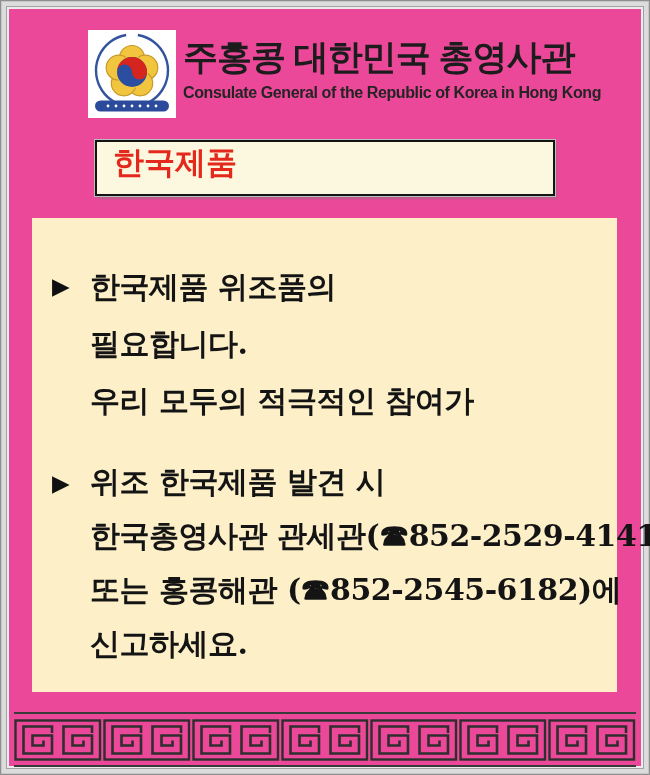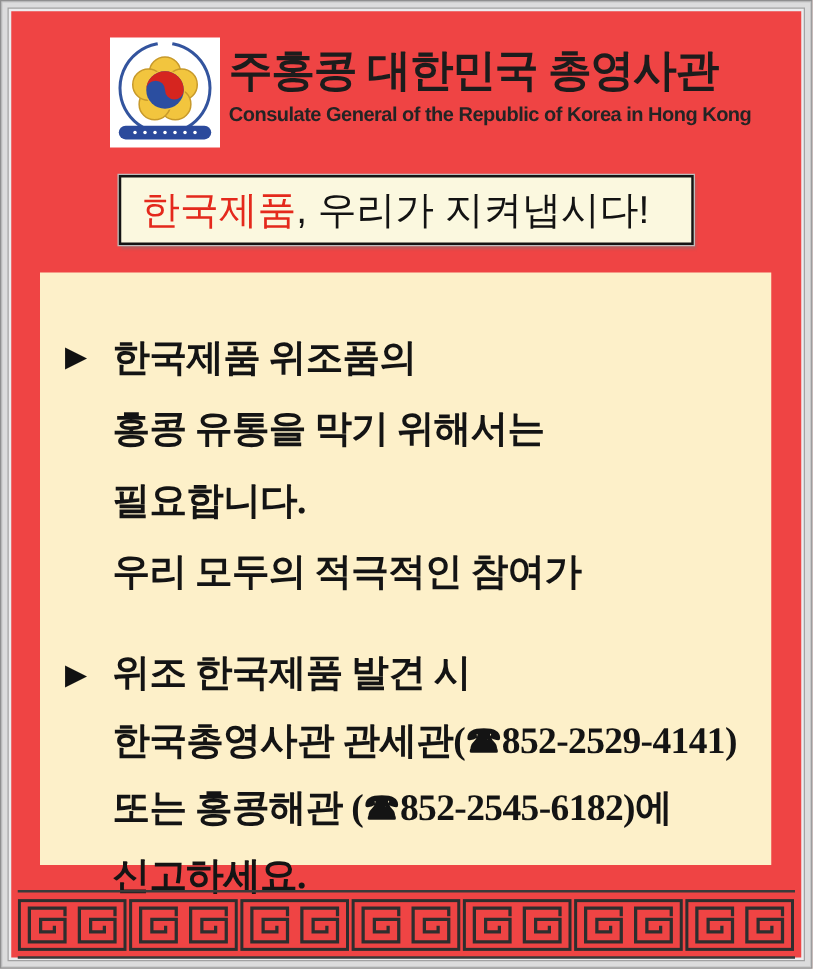--- a/index.html
+++ b/index.html
@@ -1,19 +1,19 @@
 <!DOCTYPE html>
 <html><head>
 <meta charset="utf-8">
 <style>
   html,body{margin:0;padding:0;background:#ffffff;}
   .poster{
     position:relative;
     width:650px;height:775px;
-    background:#ef4444;
+    background:#ec4899;
     overflow:hidden;
     box-sizing:border-box;
     box-shadow:
       inset 0 0 0 1px #8f8f90,
       inset 0 0 0 2px #c6c6c7,
       inset 0 0 0 6px #dcdcdd,
       inset 0 0 0 7px #a2a2a3,
       inset 0 0 0 9px #ececee;
     font-family:"Liberation Sans", sans-serif;
   }
@@ -28,42 +28,42 @@
   }
   .title-en{
     font-size:16px;font-weight:700;color:#242424;
     letter-spacing:-0.4px;margin-top:4px;white-space:nowrap;
   }
   .slogan{
     position:absolute;left:95px;top:140px;width:460px;height:56px;
     background:#fbf8df;
     border:2px solid #141414;
     box-shadow:0 0 0 1px #bdbdbd, 2px 3px 2px rgba(120,120,120,0.45);
-    display:flex;align-items:center;
+    display:flex;align-items:flex-start;
     padding-left:16px;box-sizing:border-box;
-    font-size:31px;font-weight:400;color:#131313;
+    font-size:31px;font-weight:700;color:#131313;
     white-space:nowrap;
   }
   .slogan .hl{color:#e4291c;}
   .notice{
     position:absolute;left:32px;top:218px;width:585px;height:474px;
     background:#fdf0c9;
     box-sizing:border-box;
     padding:40px 0 0 20px;
     color:#141414;
     font-family:"DejaVu Serif", serif;
   }
   .bullet{display:flex;align-items:flex-start;}
   .bullet .marker{
     flex:0 0 38px;
     font-size:23px;line-height:56px;
     color:#111;
     font-family:"DejaVu Sans", sans-serif;
   }
-  .bullet .lines{flex:1;font-family:Liberation Serif, serif;}
+  .bullet .lines{flex:1;}
   .line{
     font-size:30px;font-weight:700;line-height:57px;
     white-space:nowrap;letter-spacing:-0.5px;
   }
   .bullet2{margin-top:26px;}
   .bullet2 .line{line-height:54px;}
   .footer-border{position:absolute;left:14px;top:711px;width:622px;height:58px;}
 </style>
 </head>
 <body>
@@ -100,30 +100,28 @@
     </svg>
   </div>
 
   <div class="titles">
     <div class="title-ko">주홍콩 대한민국 총영사관</div>
     <div class="title-en">Consulate General of the Republic of Korea in Hong Kong</div>
   </div>
 
   <div class="slogan">
     <span class="hl">한국제품</span>
-      <span>, 우리가 지켜냅시다!</span>
   </div>
 
   <div class="notice">
 
     <div class="bullet bullet1">
       <span class="marker">▶</span>
       <div class="lines">
         <div class="line">한국제품 위조품의</div>
-        <div class="line">홍콩 유통을 막기 위해서는</div>
         <div class="line">필요합니다.</div>
         <div class="line">우리 모두의 적극적인 참여가</div>
       </div>
     </div>
 
     <div class="bullet bullet2">
       <span class="marker">▶</span>
       <div class="lines">
         <div class="line">위조 한국제품 발견 시</div>
         <div class="line">한국총영사관 관세관(☎852-2529-4141)</div>

